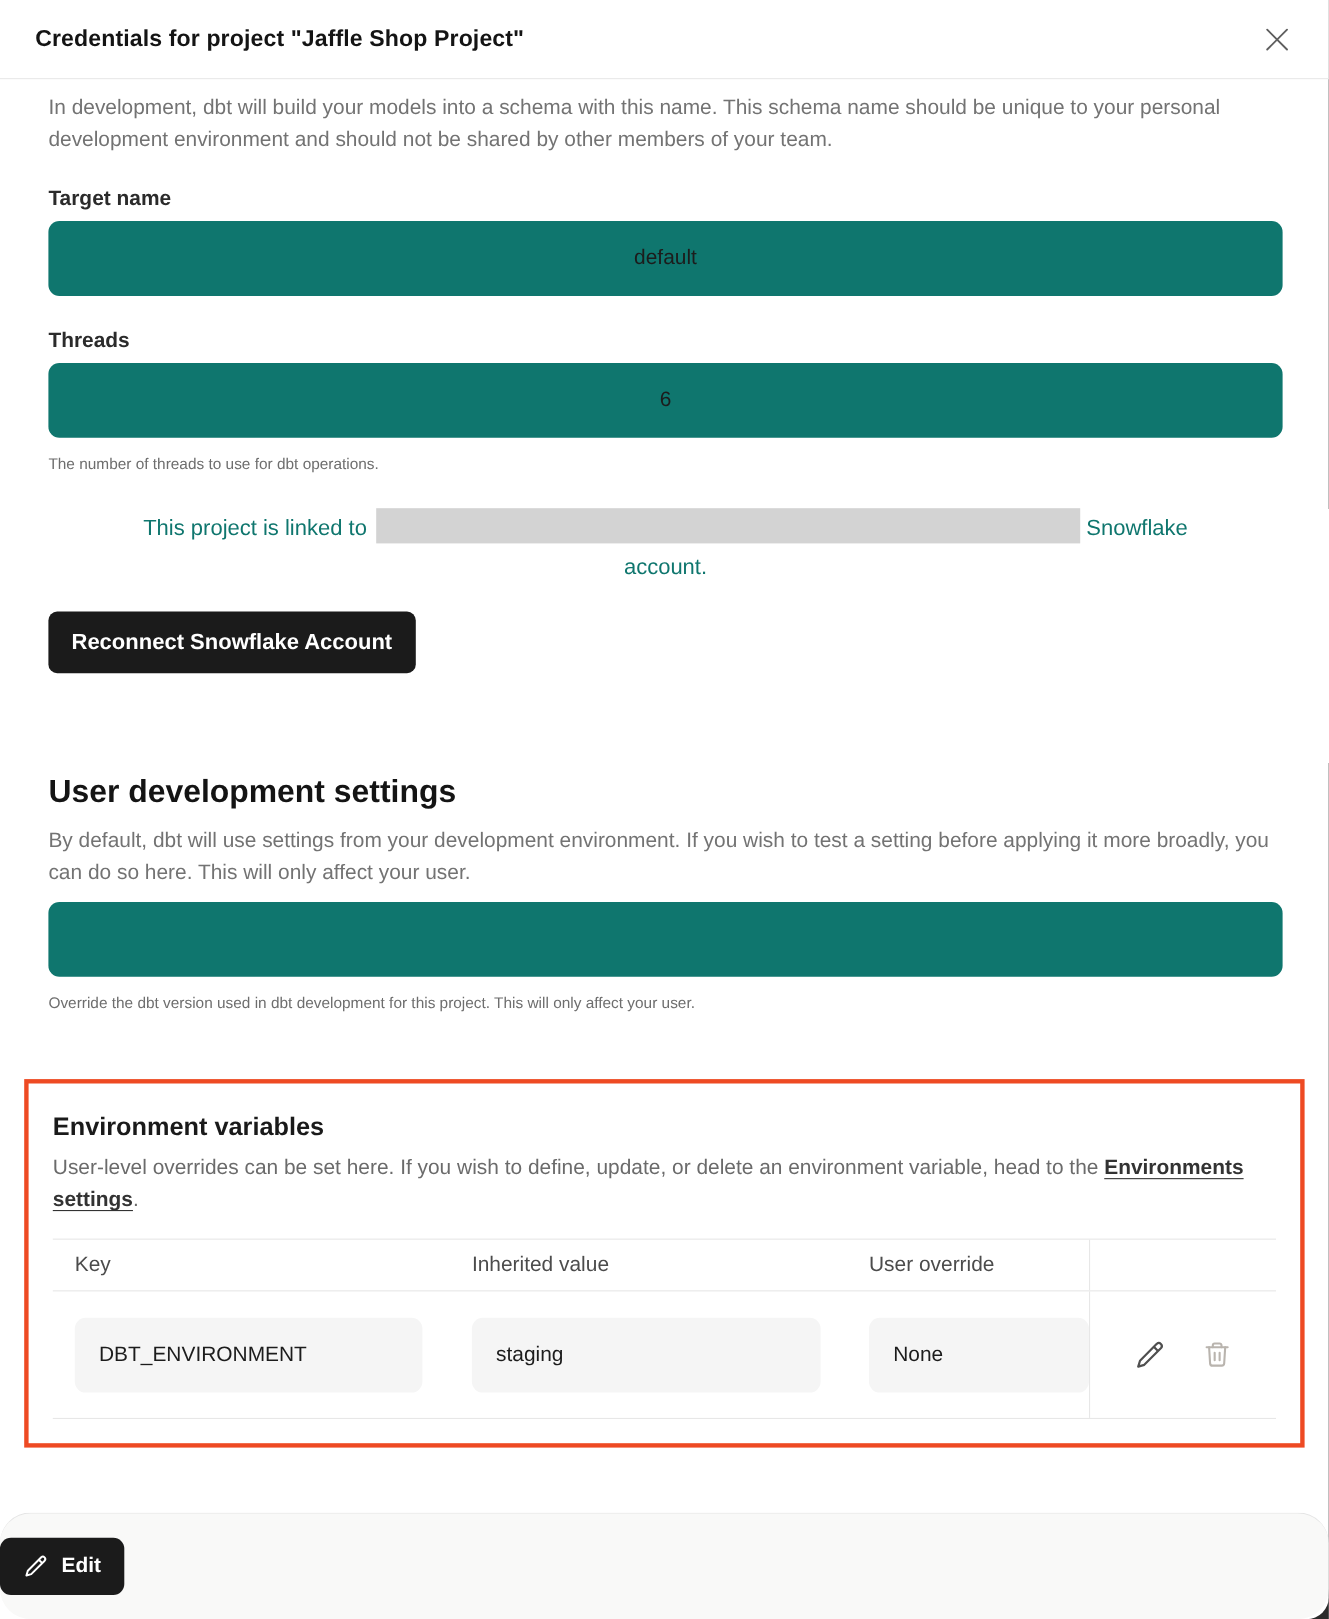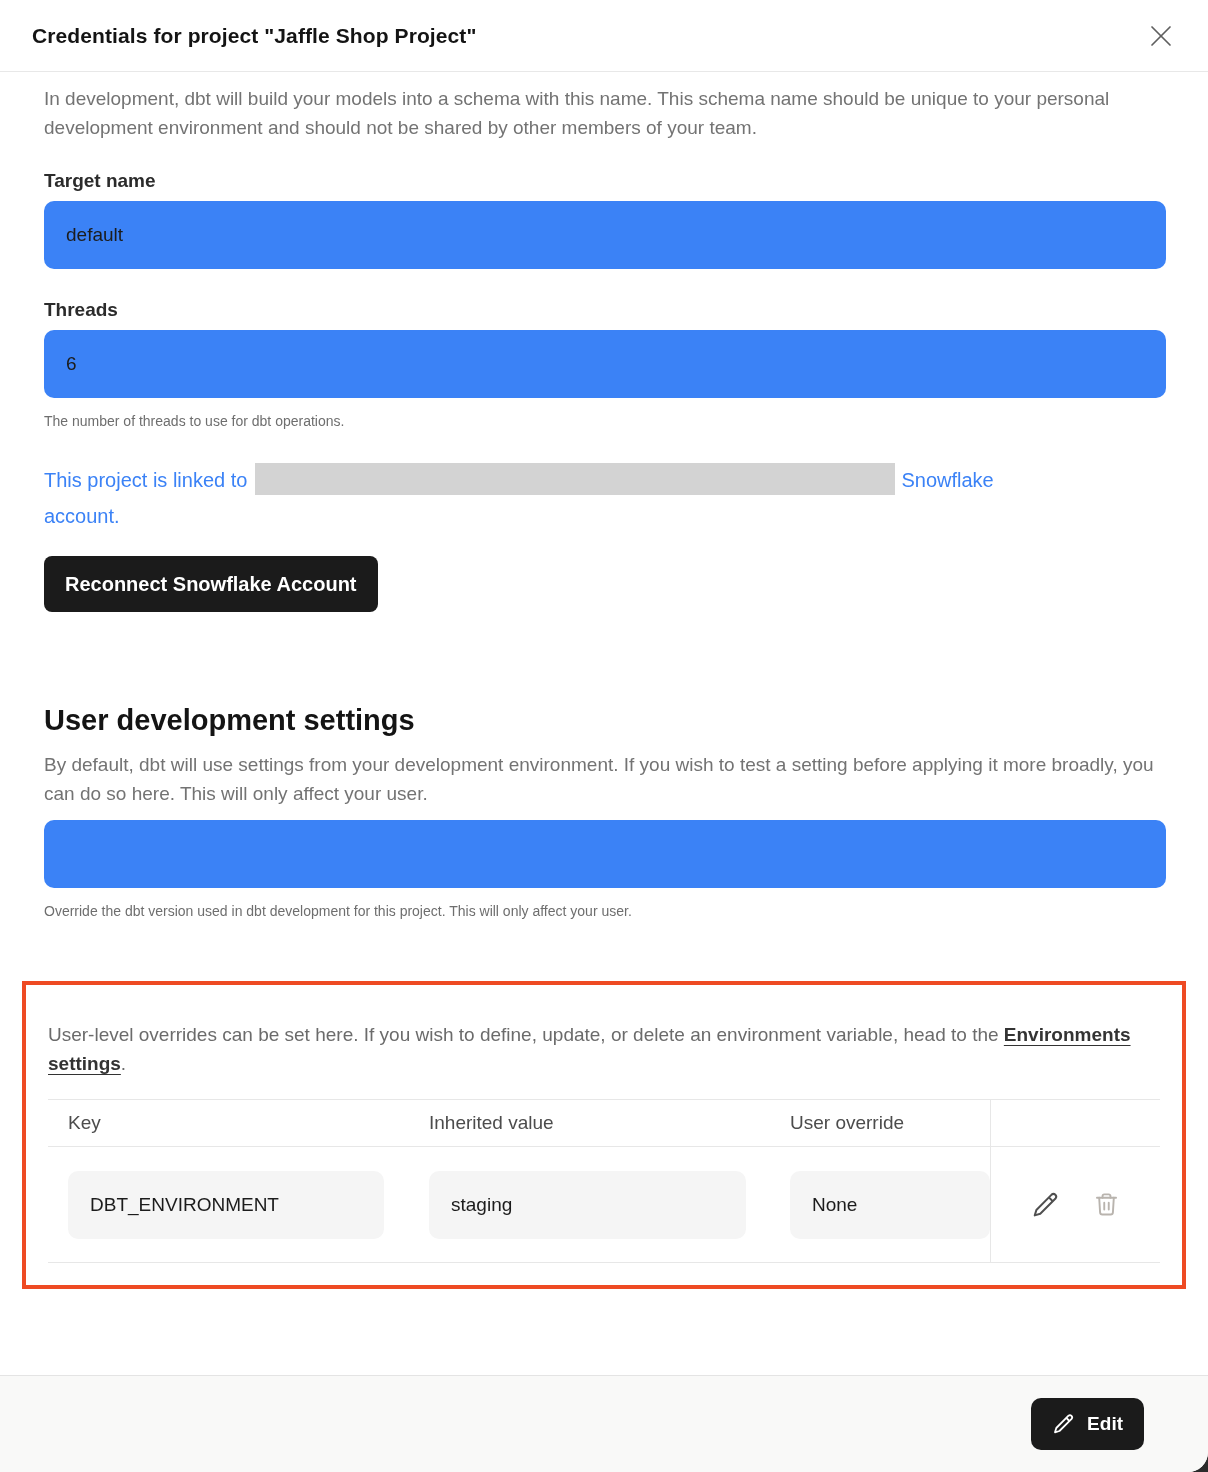--- a/index.html
+++ b/index.html
@@ -36,28 +36,29 @@
     padding: 12px 42px 0 44px;
   }
   .intro { font-size: 19px; line-height: 29px; color: #737373; max-width: 1122px; }
   .field-label {
     display: inline-block; font-size: 19px; font-weight: 700; color: #2b2b2b;
   }
   .label-target { margin-top: 28px; }
   .label-threads { margin-top: 30px; }
   .text-input {
     display: block; width: 100%; height: 68px;
-    background: #3b82f6; border: none; outline: none;
+    background: #0f766e; border: none; outline: none;
     border-radius: 10px; margin-top: 9px;
     padding: 0 22px; font-size: 19px; color: #1c1c1c;
     font-family: "Liberation Sans", "DejaVu Sans", sans-serif;
+    text-align: center;
   }
   .helper { font-size: 14px; color: #6e6e6e; margin-top: 15px; }
   .linked-text {
-    margin-top: 33px; font-size: 20px; line-height: 36px; color: #3b82f6;
+    margin-top: 33px; font-size: 20px; line-height: 36px; color: #0f766e; text-align: center;
   }
   .redaction {
     display: inline-block; width: 640px; height: 32px;
     background: #d3d3d3; vertical-align: -8px; margin: 0 6px 0 8px;
   }
   .wrap-line { display: block; }
   .primary-btn {
     background: #1b1b1b; color: #ffffff; border: none; cursor: pointer;
     font-family: "Liberation Sans", "DejaVu Sans", sans-serif;
     font-weight: 700;
@@ -111,22 +112,23 @@
   .pill-key { width: 316px; }
   .pill-inherited { width: 317px; }
   .pill-override { width: 200px; padding-right: 0; }
   .td.actions-col { padding: 0; justify-content: center; gap: 28px; }
   .icon-btn { background: none; border: none; cursor: pointer; padding: 2px; display: flex; }
   
   .modal-footer {
     flex: 0 0 97px; height: 97px;
     background: #f9f9f8;
     border-top: 1px solid #e4e4e4;
-    display: flex; align-items: center; justify-content: flex-end;
-    padding-right: 64px;
+    display: flex; align-items: center; 
+    padding-right: 42px;
+    border-radius: 28px;
   }
   .edit-btn {
     height: 52px; padding: 0 21px; border-radius: 10px;
     font-size: 19px; display: flex; align-items: center; gap: 11px;
   }
 </style>
 </head>
 <body>
 
 <div class="modal">
@@ -159,20 +161,21 @@
 
     <button class="primary-btn reconnect-btn">Reconnect Snowflake Account</button>
 
     <h2 class="section-heading">User development settings</h2>
     <p class="intro section-sub">By default, dbt will use settings from your development environment. If you wish to test a setting before applying it more broadly, you can do so here. This will only affect your user.</p>
 
     <input class="text-input dbt-version-input" type="text" value="" style="">
     <p class="helper">Override the dbt version used in dbt development for this project. This will only affect your user.</p>
 
     <section class="env-section">
+      <h3 class="env-heading">Environment variables</h3>
       <p class="env-desc">
         <span>User-level overrides can be set here. If you wish to define, update, or delete an environment variable, head to the </span><a class="env-link">Environments settings</a><span>.</span>
       </p>
 
       <div class="env-table">
         <div class="thead">
           <div class="th">Key</div>
           <div class="th">Inherited value</div>
           <div class="th">User override</div>
           <div class="th actions-col"></div>

